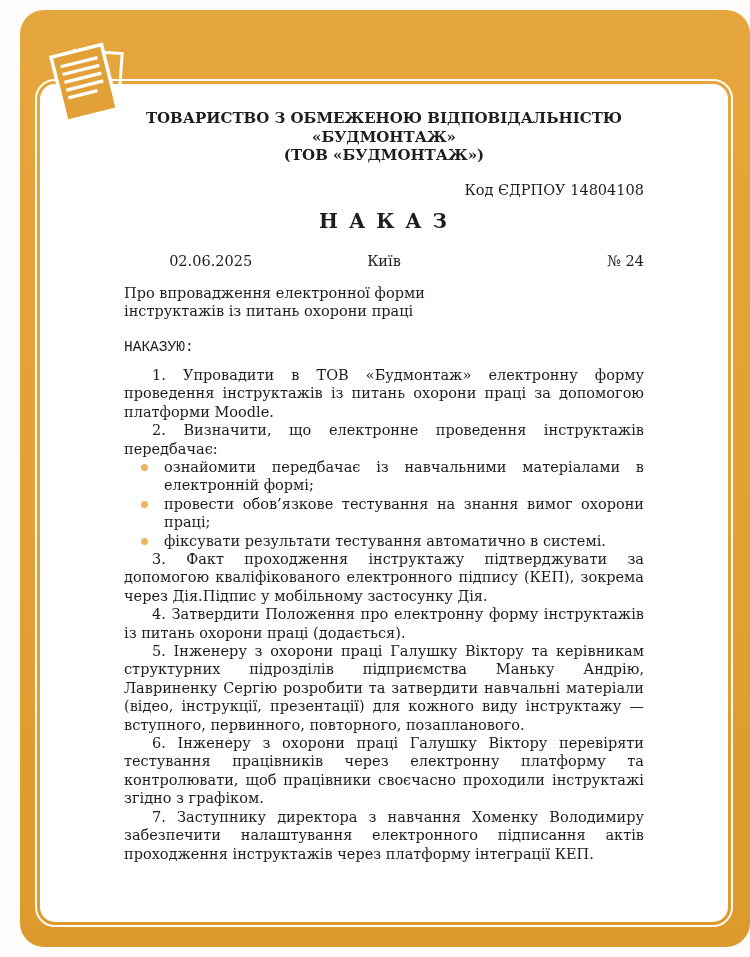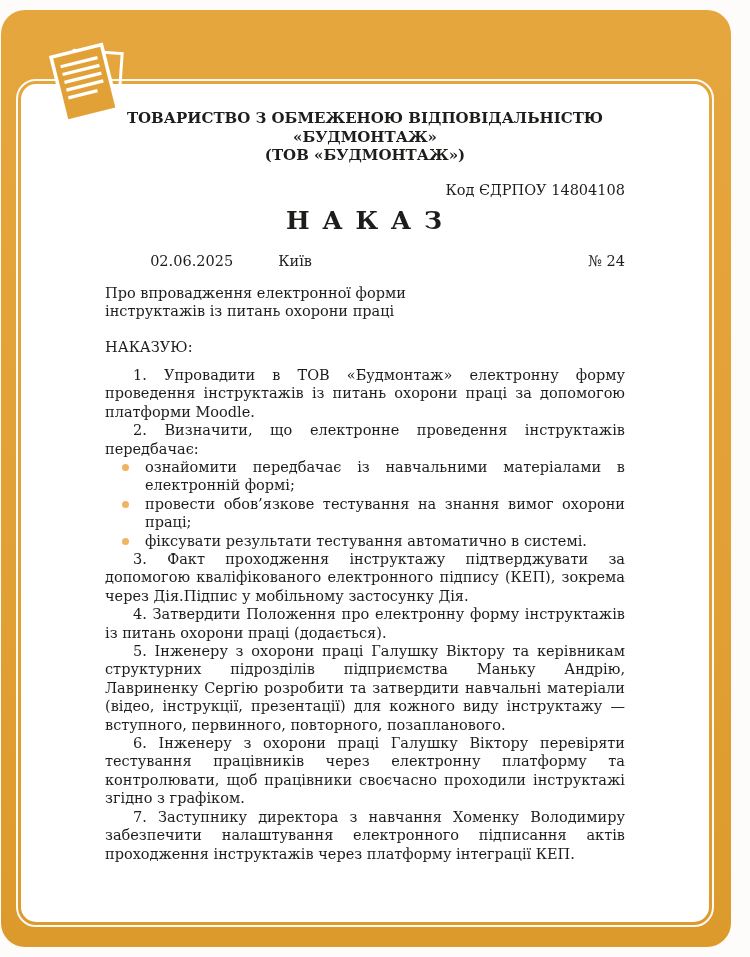--- a/index.html
+++ b/index.html
@@ -1,50 +1,50 @@
 <!DOCTYPE html>
 <html lang="uk"><head>
 <meta charset="utf-8">
 <style>
   * { margin:0; padding:0; box-sizing:border-box; }
   html,body { width:750px; height:957px; background:#fdfcfa; font-family:"DejaVu Serif", serif; }
   body { position:relative; overflow:hidden; }
 
   .card {
-    position:absolute; left:1px; top:10px; width:730px; height:937px;
+    position:absolute; left:20px; top:10px; width:730px; height:937px;
     background:linear-gradient(180deg,#e5a63d 0%, #e2a136 55%, #dd9a2c 100%);
     border-radius:24px;
   }
   .ring {
     position:absolute; left:15px; top:69px; right:17px; bottom:20px;
     border:2px solid rgba(255,255,255,.95); border-radius:20px;
   }
   .page {
     position:absolute; left:20px; top:74px; right:22px; bottom:25px;
     background:#ffffff; border-radius:15px;
     padding:25px 84px 0 84px; overflow:hidden;
     color:#1d1d1b; font-size:14.5px; line-height:18.4px;
   }
 
   .papers-icon { position:absolute; left:36px; top:28px; width:96px; height:104px; z-index:6; }
 
   .org-name  { text-align:center; font-weight:bold; font-size:15px; line-height:18.5px; }
   .edrpou    { text-align:right; margin-top:16px; }
-  .doc-type  { text-align:center; font-weight:bold; font-size:25px; letter-spacing:2px; margin-top:13px; }
+  .doc-type  { text-align:center; font-weight:bold; font-size:20px; letter-spacing:2px; margin-top:13px; }
 
   .meta-row  { display:flex; margin-top:22px; }
   .meta-row > div { flex:1; }
   .meta-date { text-align:center; }
-  .meta-city { text-align:left; }
+  .meta-city { text-align:center; }
   .meta-num  { text-align:right; }
 
   .subject   { font-weight:normal; margin-top:13px; }
 
   .preamble  { margin-top:15px; text-align:justify; text-indent:28px; }
-  .order-word{ margin-top:17px; }
+  .order-word{ margin-top:17px;font-family:Liberation Mono, monospace; }
   .items     { margin-top:10px; }
   .item      { text-align:justify; text-indent:28px; }
 
   .bullet    { position:relative; padding-left:40px; text-align:justify; }
   .bullet .dot {
     position:absolute; left:17px; top:6px; width:7px; height:7px;
     border-radius:50%; background:#edb55f;
   }
 </style>
 </head>

